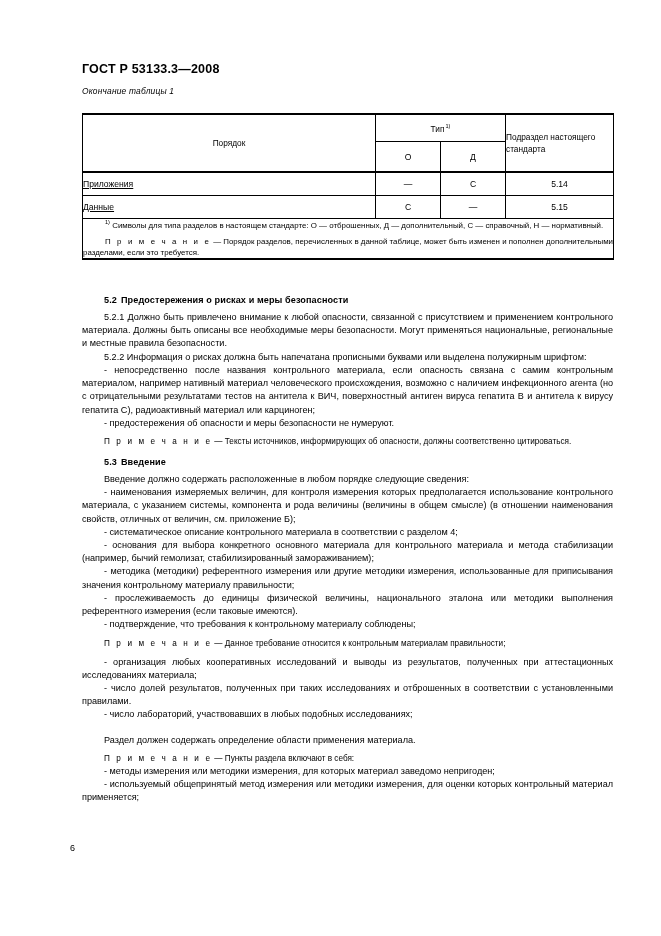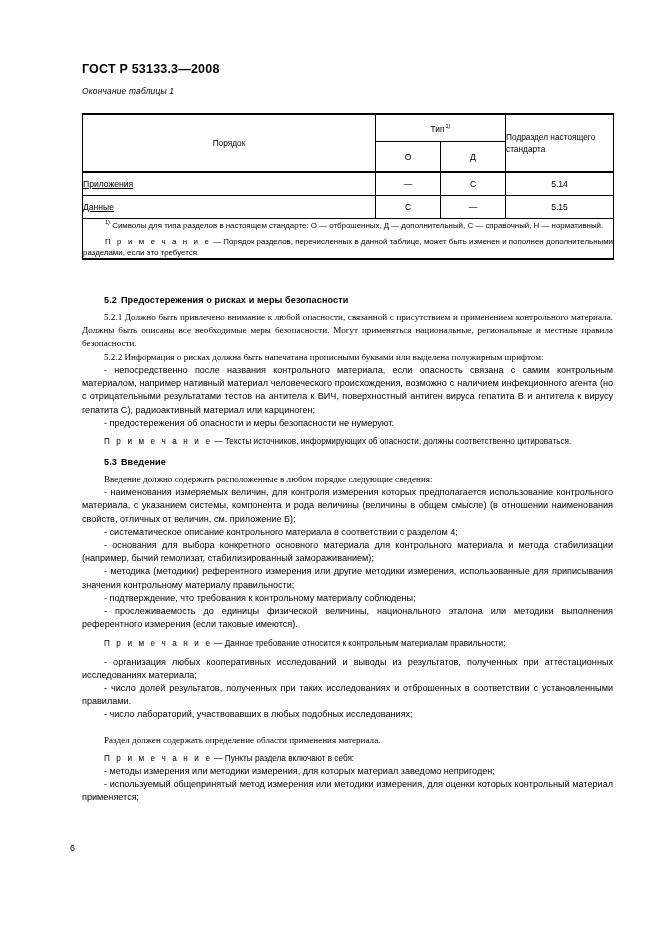--- a/index.html
+++ b/index.html
@@ -140,21 +140,20 @@
     letter-spacing: 0.1px;
   }
   h3.sec .num { margin-right: 4px; }
   p.par {
     margin: 0;
     font-size: 9.1px;
     line-height: 1.455;
     text-align: justify;
     text-indent: 22px;
     letter-spacing: 0.01px;
-    font-family: Liberation Serif, serif;
   }
   p.item {
     margin: 0;
     font-size: 9.1px;
     line-height: 1.455;
     text-align: justify;
     text-indent: 22px;
   }
   p.note {
     margin: 0;
@@ -234,22 +233,22 @@
     <p class="note"><span class="prim">П р и м е ч а н и е</span><span> — </span><span>Тексты источников, информирующих об опасности, должны соответственно цитироваться.</span></p>
 
     <div class="sp-md"></div>
     <h3 class="sec"><span class="num">5.3</span><span>Введение</span></h3>
     <div class="sp-sm"></div>
     <p class="par">Введение должно содержать расположенные в любом порядке следующие сведения:</p>
     <p class="item">- наименования измеряемых величин, для контроля измерения которых предполагается использование контрольного материала, с указанием системы, компонента и рода величины (величины в общем смысле) (в отношении наименования свойств, отличных от величин, см. приложение Б);</p>
     <p class="item">- систематическое описание контрольного материала в соответствии с разделом 4;</p>
     <p class="item">- основания для выбора конкретного основного материала для контрольного материала и метода стабилизации (например, бычий гемолизат, стабилизированный замораживанием);</p>
     <p class="item">- методика (методики) референтного измерения или другие методики измерения, использованные для приписывания значения контрольному материалу правильности;</p>
+    <p class="item">- прослеживаемость до единицы физической величины, национального эталона или методики выполнения референтного измерения (если таковые имеются).</p>
     <p class="item">- подтверждение, что требования к контрольному материалу соблюдены;</p>
-    <p class="item">- прослеживаемость до единицы физической величины, национального эталона или методики выполнения референтного измерения (если таковые имеются).</p>
     <div class="sp-sm"></div>
     <p class="note"><span class="prim">П р и м е ч а н и е</span><span> — </span><span>Данное требование относится к контрольным материалам правильности;</span></p>
     <div class="sp-sm"></div>
     <p class="item">- организация любых кооперативных исследований и выводы из результатов, полученных при аттестационных исследованиях материала;</p>
     <p class="item">- число долей результатов, полученных при таких исследованиях и отброшенных в соответствии с установленными правилами.</p>
     <p class="item">- число лабораторий, участвовавших в любых подобных исследованиях;</p>
 
     <div class="sp-sm"></div>
     <div class="sp-sm"></div>
     <p class="par">Раздел должен содержать определение области применения материала.</p>

